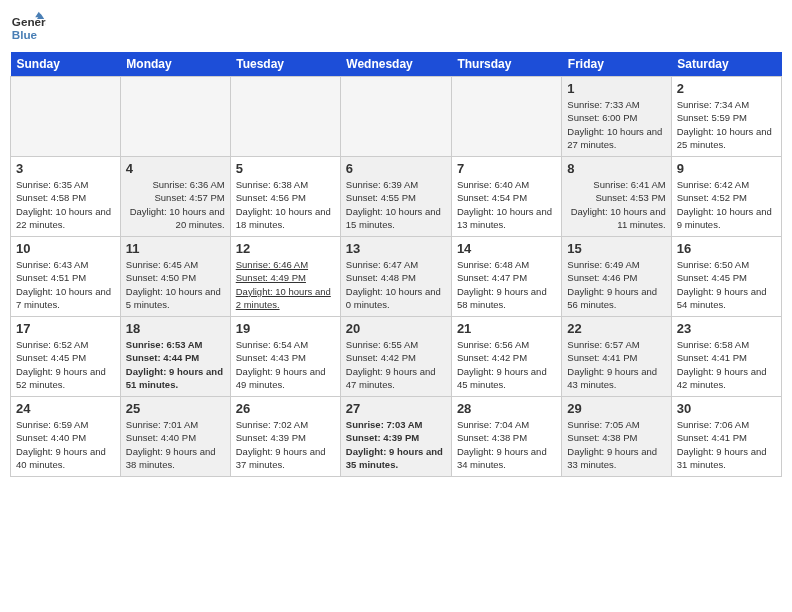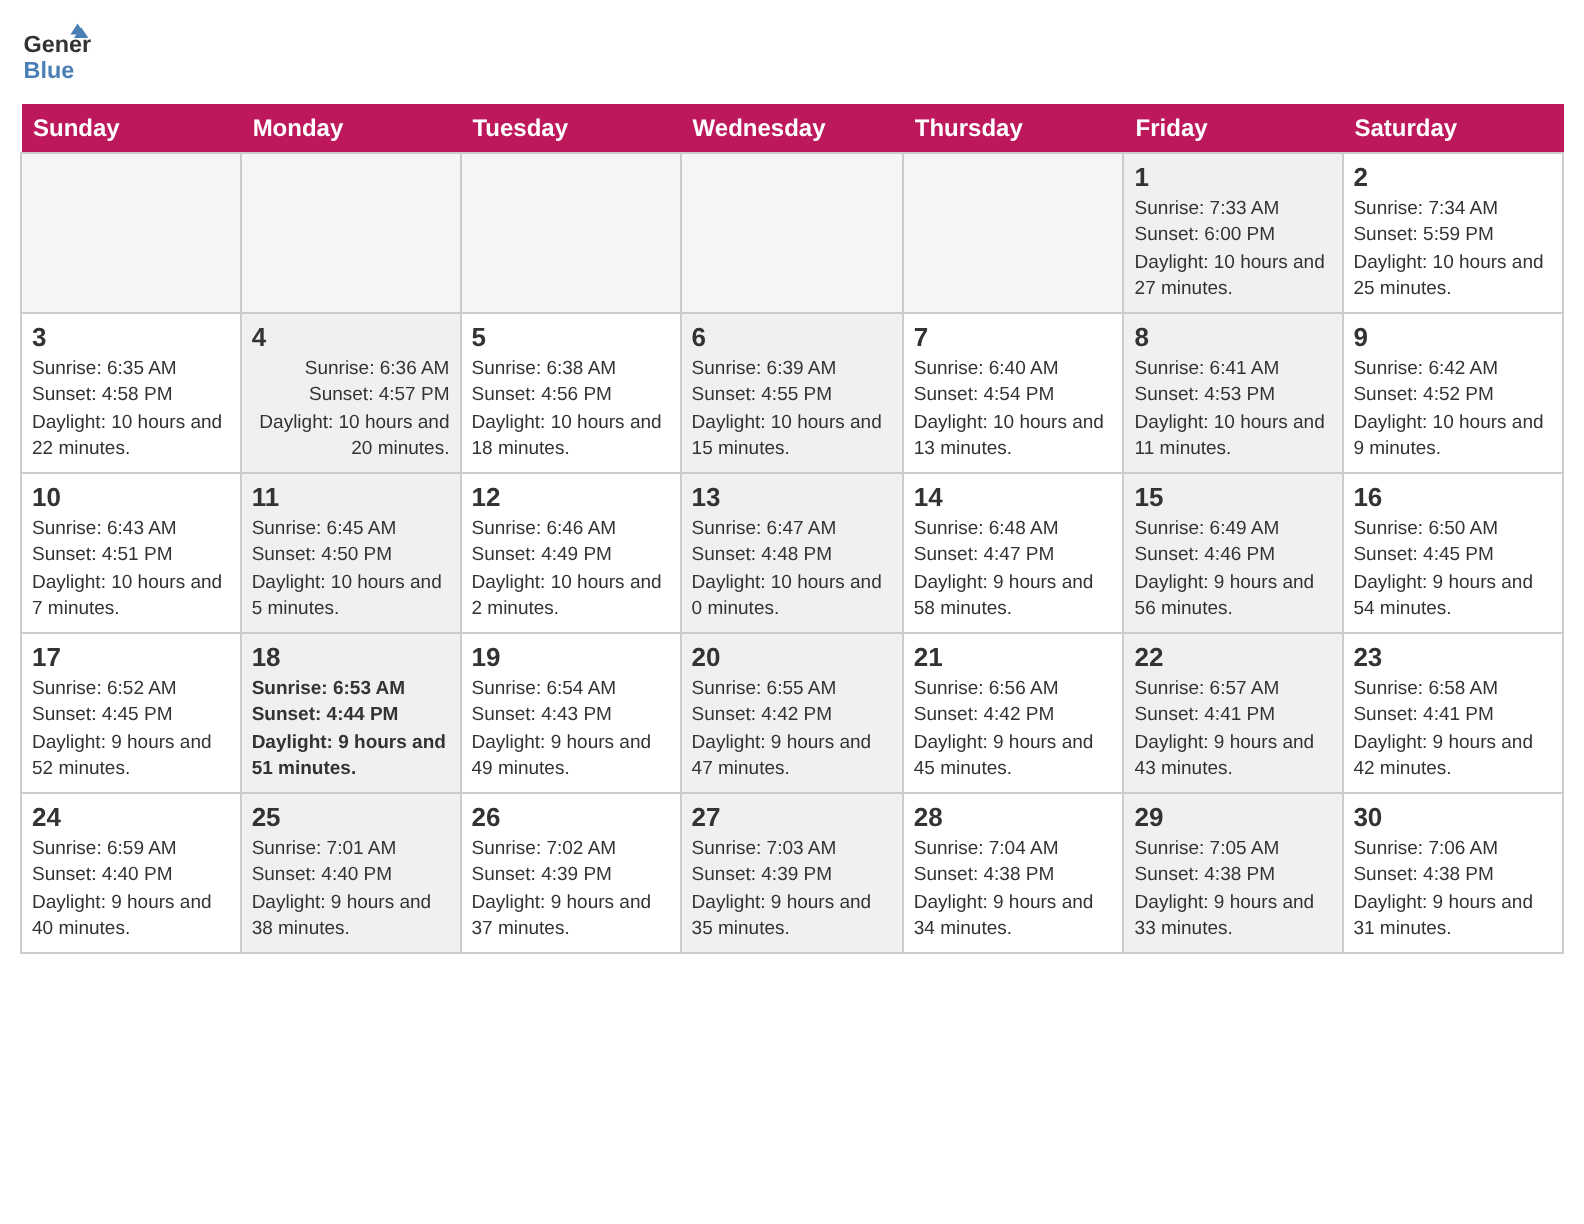--- a/index.html
+++ b/index.html
@@ -36,21 +36,21 @@
     .location-title {
       font-size: 14px;
       color: #555;
     }
     table {
       width: 100%;
       border-collapse: collapse;
       font-size: 10px;
     }
     .day-header {
-      background-color: #be185d;
+      background-color: #1d4ed8;
       color: white;
       text-align: left;
       padding: 5px 6px;
       font-size: 12px;
       font-weight: bold;
     }
     td {
       border: 1px solid #ccc;
       vertical-align: top;
       padding: 4px 5px;
@@ -152,21 +152,21 @@
 Daylight: 10 hours and 15 minutes.</div>
         </td>
         <td>
           <span class="day-num">7</span>
           <div class="day-info" style="white-space: pre-line;">Sunrise: 6:40 AM
 Sunset: 4:54 PM
 Daylight: 10 hours and 13 minutes.</div>
         </td>
         <td class="shaded">
           <span class="day-num">8</span>
-          <div class="day-info" style="white-space: pre-line;">Sunrise: 6:41 AM
+          <div class="day-info" style="white-space: pre-line; text-align: right;">Sunrise: 6:41 AM
 Sunset: 4:53 PM
 Daylight: 10 hours and 11 minutes.</div>
         </td>
         <td>
           <span class="day-num">9</span>
           <div class="day-info" style="white-space: pre-line;">Sunrise: 6:42 AM
 Sunset: 4:52 PM
 Daylight: 10 hours and 9 minutes.</div>
         </td>
       </tr>
@@ -178,21 +178,21 @@
 Daylight: 10 hours and 7 minutes.</div>
         </td>
         <td class="shaded">
           <span class="day-num">11</span>
           <div class="day-info" style="white-space: pre-line;">Sunrise: 6:45 AM
 Sunset: 4:50 PM
 Daylight: 10 hours and 5 minutes.</div>
         </td>
         <td>
           <span class="day-num">12</span>
-          <div class="day-info" style="white-space: pre-line;">Sunrise: 6:46 AM
+          <div class="day-info" style="white-space: pre-line; text-decoration: underline;">Sunrise: 6:46 AM
 Sunset: 4:49 PM
 Daylight: 10 hours and 2 minutes.</div>
         </td>
         <td class="shaded">
           <span class="day-num">13</span>
           <div class="day-info" style="white-space: pre-line;">Sunrise: 6:47 AM
 Sunset: 4:48 PM
 Daylight: 10 hours and 0 minutes.</div>
         </td>
         <td>
@@ -272,37 +272,37 @@
 Daylight: 9 hours and 38 minutes.</div>
         </td>
         <td>
           <span class="day-num">26</span>
           <div class="day-info" style="white-space: pre-line;">Sunrise: 7:02 AM
 Sunset: 4:39 PM
 Daylight: 9 hours and 37 minutes.</div>
         </td>
         <td class="shaded">
           <span class="day-num">27</span>
-          <div class="day-info" style="white-space: pre-line;">Sunrise: 7:03 AM
+          <div class="day-info" style="white-space: pre-line; font-weight: bold;">Sunrise: 7:03 AM
 Sunset: 4:39 PM
 Daylight: 9 hours and 35 minutes.</div>
         </td>
         <td>
           <span class="day-num">28</span>
           <div class="day-info" style="white-space: pre-line;">Sunrise: 7:04 AM
 Sunset: 4:38 PM
 Daylight: 9 hours and 34 minutes.</div>
         </td>
         <td class="shaded">
           <span class="day-num">29</span>
           <div class="day-info" style="white-space: pre-line;">Sunrise: 7:05 AM
 Sunset: 4:38 PM
 Daylight: 9 hours and 33 minutes.</div>
         </td>
         <td>
           <span class="day-num">30</span>
           <div class="day-info" style="white-space: pre-line;">Sunrise: 7:06 AM
-Sunset: 4:38 PM
+Sunset: 4:41 PM
 Daylight: 9 hours and 31 minutes.</div>
         </td>
       </tr>
     </tbody>
 </table>
 
 </body></html>

